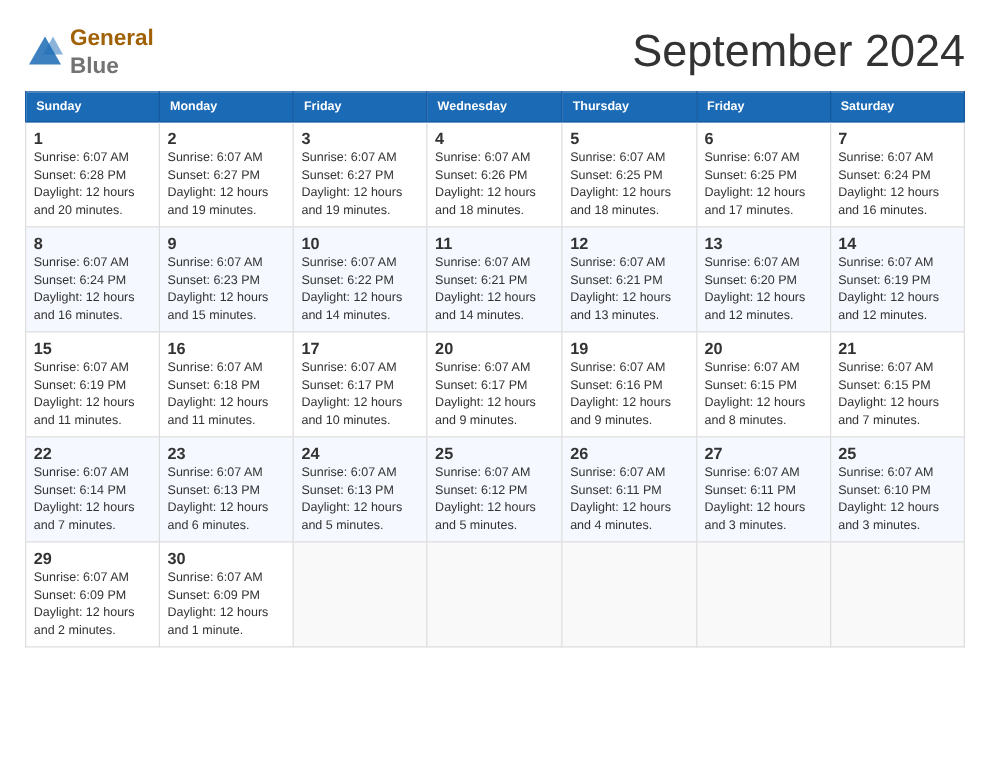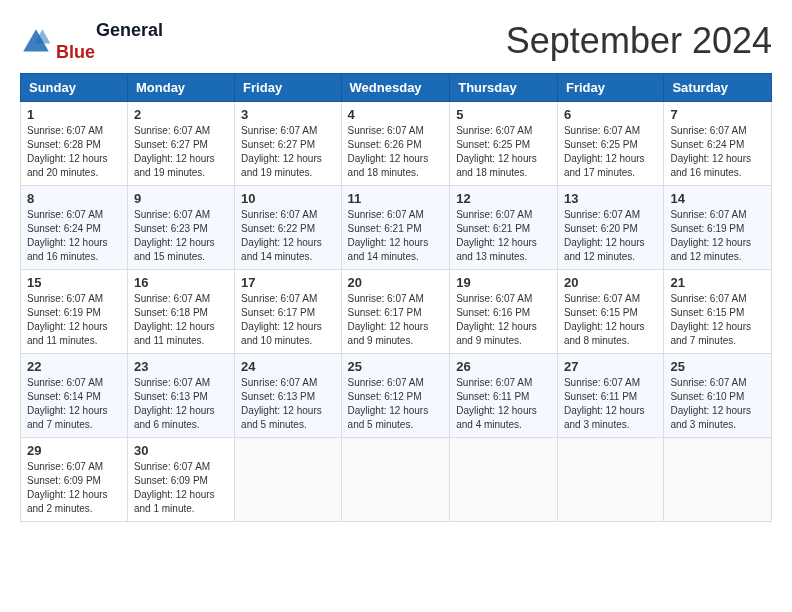--- a/index.html
+++ b/index.html
@@ -19,22 +19,22 @@
     .logo {
       display: flex;
       align-items: center;
       gap: 4px;
     }
     .logo-text {
       font-size: 18px;
       font-weight: bold;
       line-height: 1.2;
     }
-    .logo-general { color: #0f172a; margin-left: 40px; }
-    .logo-blue { color: #b91c1c; }
+    .logo-general { color: #a16207; }
+    .logo-blue { color: #737373; }
     .logo-icon {
       width: 32px;
       height: 32px;
     }
     .title-block {
       text-align: center;
     }
     .month-title {
       font-size: 36px;
       font-weight: normal;
@@ -45,21 +45,21 @@
       color: #555;
     }
     .calendar {
       width: 100%;
       border-collapse: collapse;
       border: 1px solid #ccc;
     }
     .calendar th {
       background: #1a6ab5;
       color: #fff;
-      font-size: 13px;
+      font-size: 10px;
       font-weight: bold;
       padding: 6px 8px;
       text-align: left;
       border: 1px solid #1558a0;
     }
     .calendar td {
       vertical-align: top;
       padding: 5px 6px;
       border: 1px solid #ddd;
       font-size: 10px;

